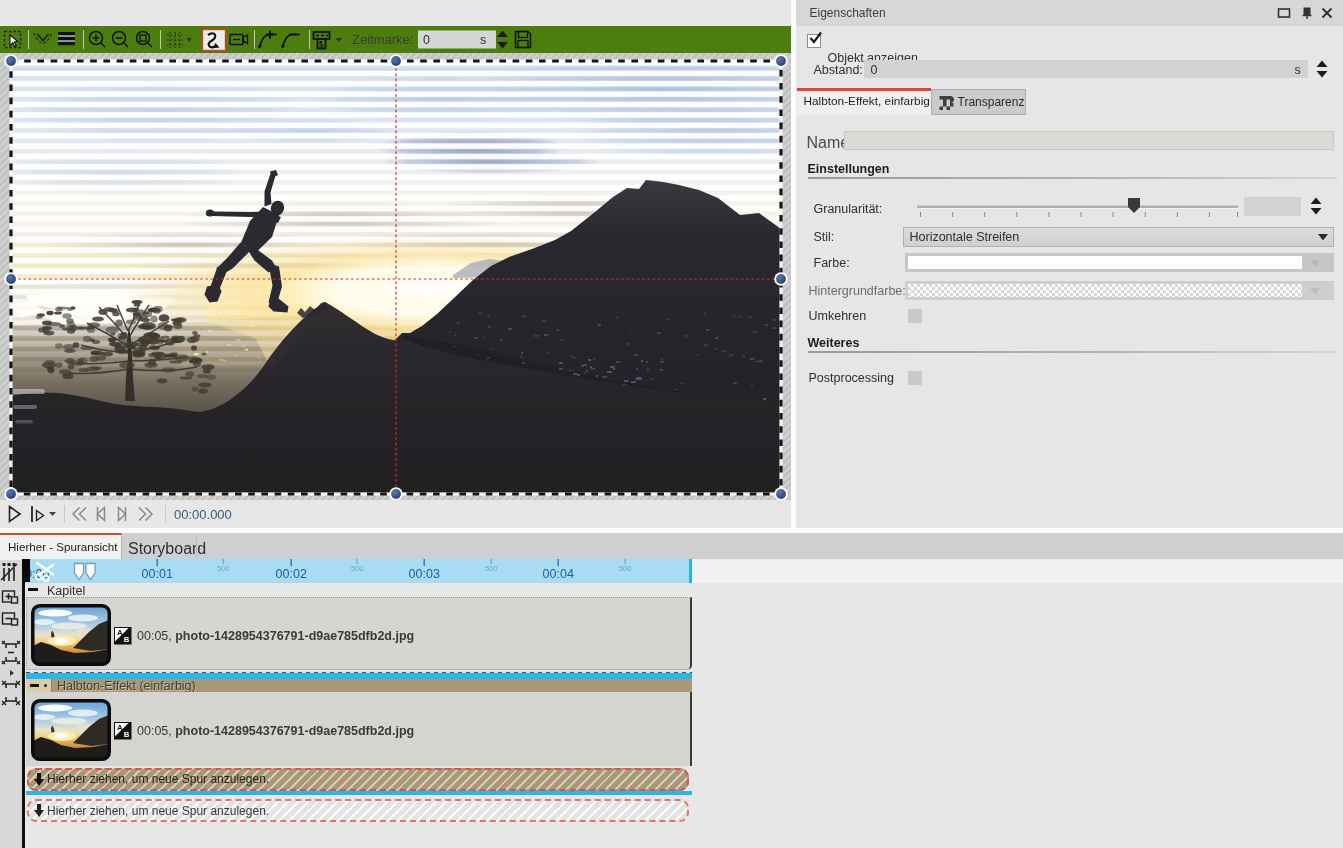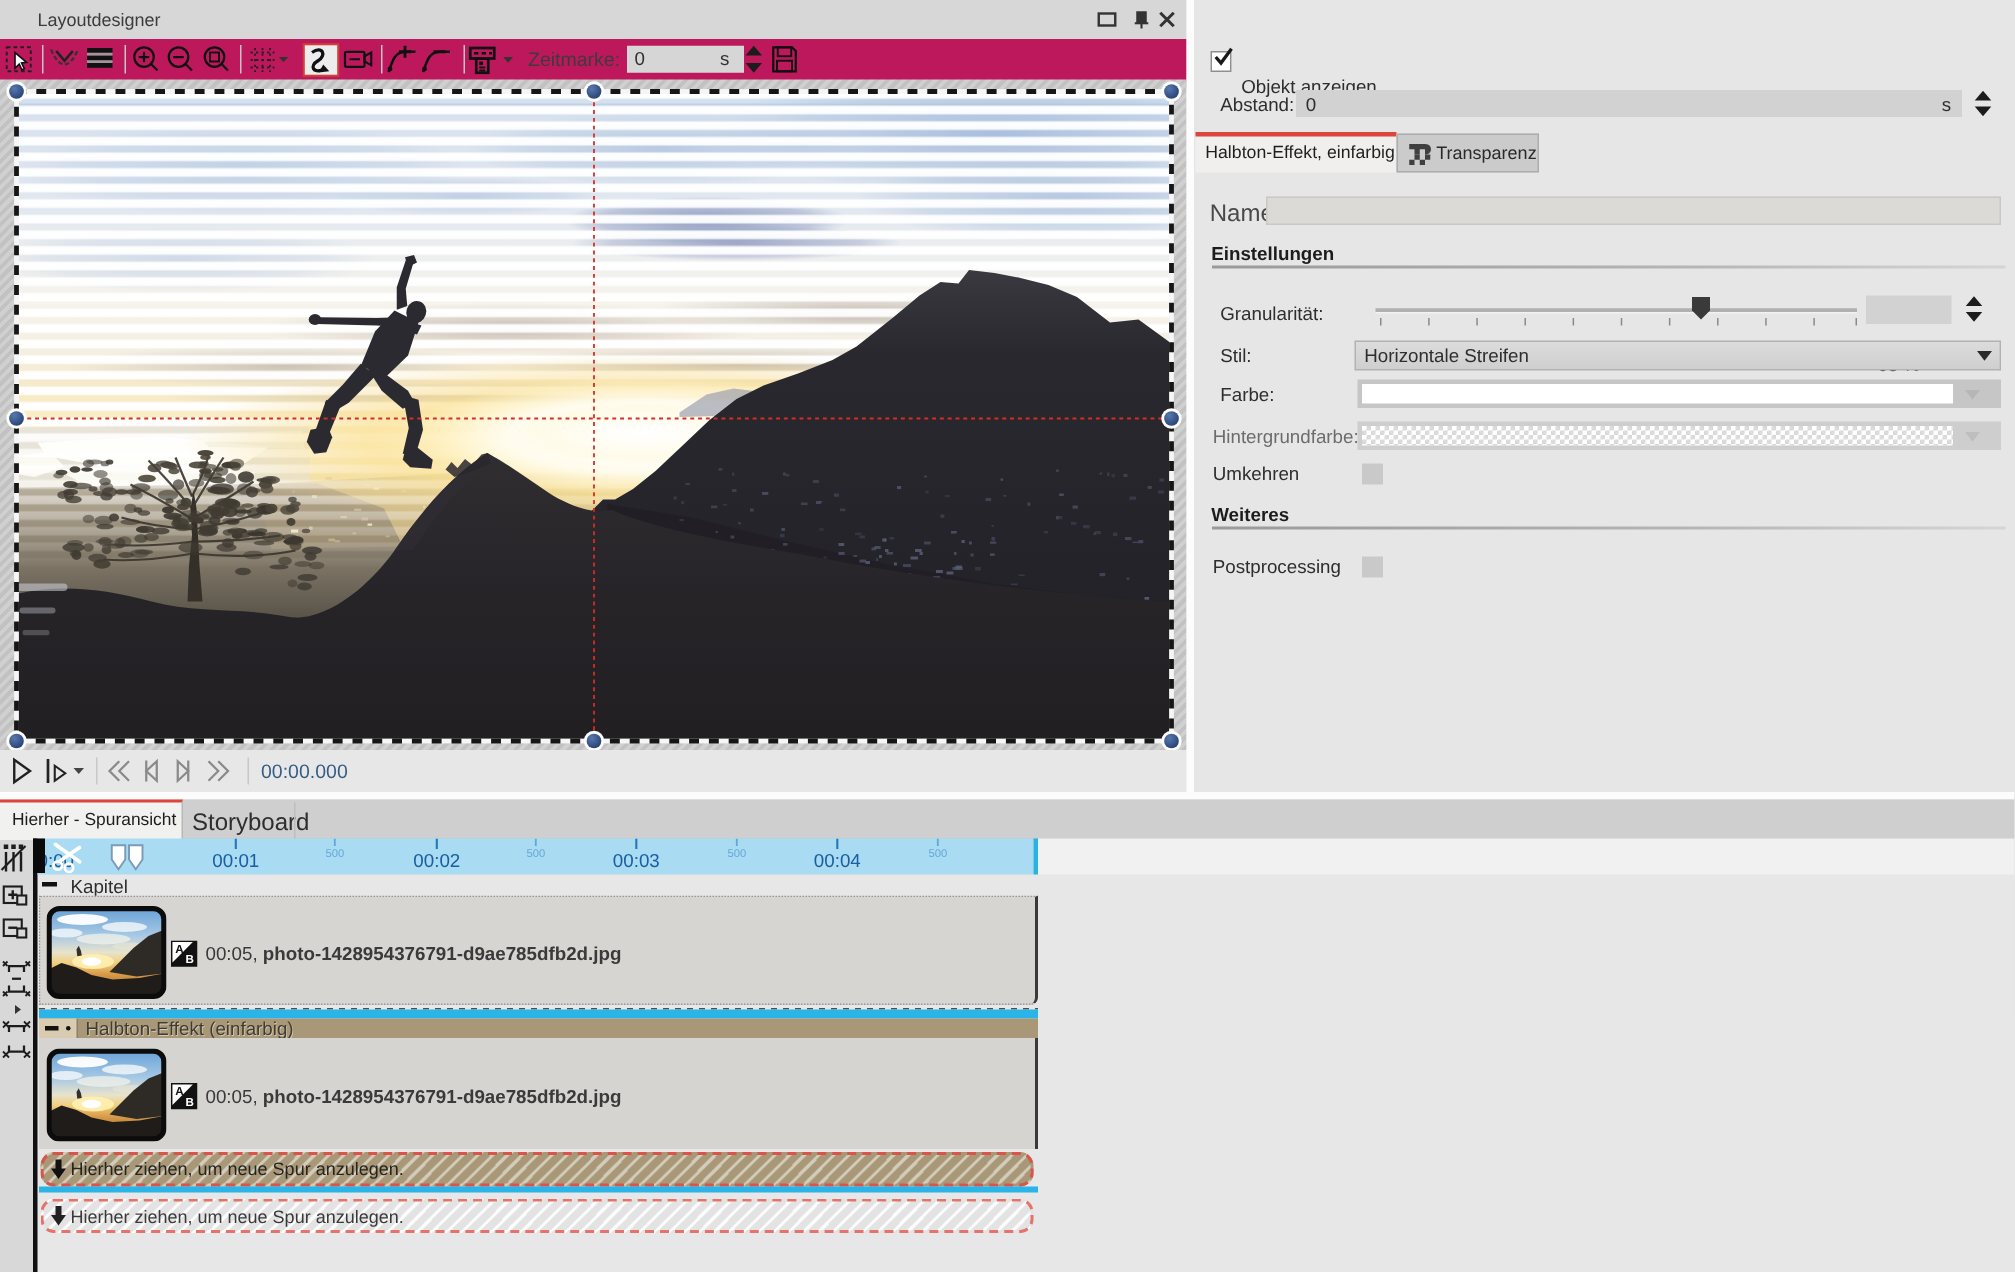--- a/index.html
+++ b/index.html
@@ -10,40 +10,21 @@
 .titlebar { height:26px; background:#d7d7d7; color:#3c3c3c; font-size:12px; }
 .titlebar .t { position:absolute; left:25px; top:6px; }
 .wbtn { position:absolute; top:6px; width:14px; height:14px; }
 svg { display:block; }
 </style>
 </head>
 <body>
 <div id="root">
 
   <div class="abs" id="lpanel" style="left:0;top:0;width:791px;height:528px;background:#e7e7e7;">
-    <div class="titlebar abs" style="left:0;top:0;width:791px;">
-        <span class="t">Layoutdesigner</span>
-      <svg class="wbtn" style="left:731px" viewBox="0 0 14 14">
-          <rect x="1.5" y="3" width="11" height="8" fill="none" stroke="#333" stroke-width="1.6"></rect>
-        </svg>
-      <svg class="wbtn" style="left:754px" viewBox="0 0 14 14">
-          <g stroke="#333" fill="#333">
-            <rect x="4" y="2" width="6" height="7"></rect>
-            <line x1="2.5" y1="9.5" x2="11.5" y2="9.5" stroke-width="1.4"></line>
-            <line x1="7" y1="9" x2="7" y2="13" stroke-width="1.4"></line>
-          </g>
-        </svg>
-      <svg class="wbtn" style="left:771px" viewBox="0 0 14 14">
-          <g stroke="#333" stroke-width="2">
-            <line x1="2.5" y1="2.5" x2="11.5" y2="11.5"></line>
-            <line x1="11.5" y1="2.5" x2="2.5" y2="11.5"></line>
-          </g>
-        </svg>
-    </div>
-    <div class="abs" id="ltoolbar" style="left:0;top:26px;width:791px;height:32px;background:#be185d;">
+    <div class="abs" id="ltoolbar" style="left:0;top:26px;width:791px;height:32px;background:#4d7c0f;">
       <svg class="abs" style="left:0;top:0;width:791px;height:27px" viewBox="0 0 791 27">
 
         <g>
           <rect x="4.5" y="5.5" width="16" height="16" fill="none" stroke="#222" stroke-width="1.3" stroke-dasharray="2.5,2"></rect>
           <path d="M10,9 L10,19.5 L12.8,16.8 L14.6,20.6 L16.2,19.8 L14.4,16 L17.8,15.6 Z" fill="#fff" stroke="#111" stroke-width="1.1"></path>
         </g>
         <line x1="28.5" y1="4" x2="28.5" y2="23" stroke="#c4c4c4"></line>
 
         <path d="M34,7 C37,14 40,17 43,17 C46,17 49,14 52,7" fill="none" stroke="#333" stroke-width="1.5" stroke-dasharray="3,1.8"></path>
         <path d="M37.5,8 L43,14.5 L48.5,8" fill="none" stroke="#222" stroke-width="1.8"></path>
@@ -747,20 +728,39 @@
         <line x1="165.5" y1="5" x2="165.5" y2="23" stroke="#c8c8c8"></line>
         <text x="174" y="18.5" font-size="13" fill="#335c85">00:00.000</text>
       </svg>
 </div>
   </div>
 
   <div class="abs" style="left:791px;top:0;width:4.5px;height:528px;background:#fcfcfc;"></div>
   <div class="abs" style="left:0;top:528px;width:1343px;height:4.5px;background:#fcfcfc;"></div>
 
   <div class="abs" id="rpanel" style="left:795.5px;top:0;width:547.5px;height:528px;background:#e6e6e6;">
+    <div class="titlebar abs" style="left:0;top:0;width:547.5px;">
+        <span class="t" style="left:14px;">Eigenschaften</span>
+      <svg class="wbtn" style="left:481px" viewBox="0 0 14 14">
+          <rect x="1.5" y="3" width="11" height="8" fill="none" stroke="#333" stroke-width="1.6"></rect>
+        </svg>
+      <svg class="wbtn" style="left:504px" viewBox="0 0 14 14">
+          <g stroke="#333" fill="#333">
+            <rect x="4" y="2" width="6" height="7"></rect>
+            <line x1="2.5" y1="9.5" x2="11.5" y2="9.5" stroke-width="1.4"></line>
+            <line x1="7" y1="9" x2="7" y2="13" stroke-width="1.4"></line>
+          </g>
+        </svg>
+      <svg class="wbtn" style="left:524px" viewBox="0 0 14 14">
+          <g stroke="#333" stroke-width="2">
+            <line x1="2.5" y1="2.5" x2="11.5" y2="11.5"></line>
+            <line x1="11.5" y1="2.5" x2="2.5" y2="11.5"></line>
+          </g>
+        </svg>
+    </div>
 
     <div class="abs" style="left:0;top:26px;width:547.5px;height:502px;font-size:12.5px;color:#2e2e2e;">
 
       <div class="abs" style="left:11.5px;top:8px;width:14px;height:14px;background:#fff;border:1px solid #8f8f8f;"></div>
       <svg class="abs" style="left:11px;top:3px;width:18px;height:18px" viewBox="0 0 18 18">
           <path d="M3.5,9 L7,13 L14,3.5" fill="none" stroke="#1a1a1a" stroke-width="2.2"></path>
         </svg>
       <div class="abs" style="left:32px;top:25px;">Objekt anzeigen</div>
 
       <div class="abs" style="left:18px;top:37px;">Abstand:</div>

